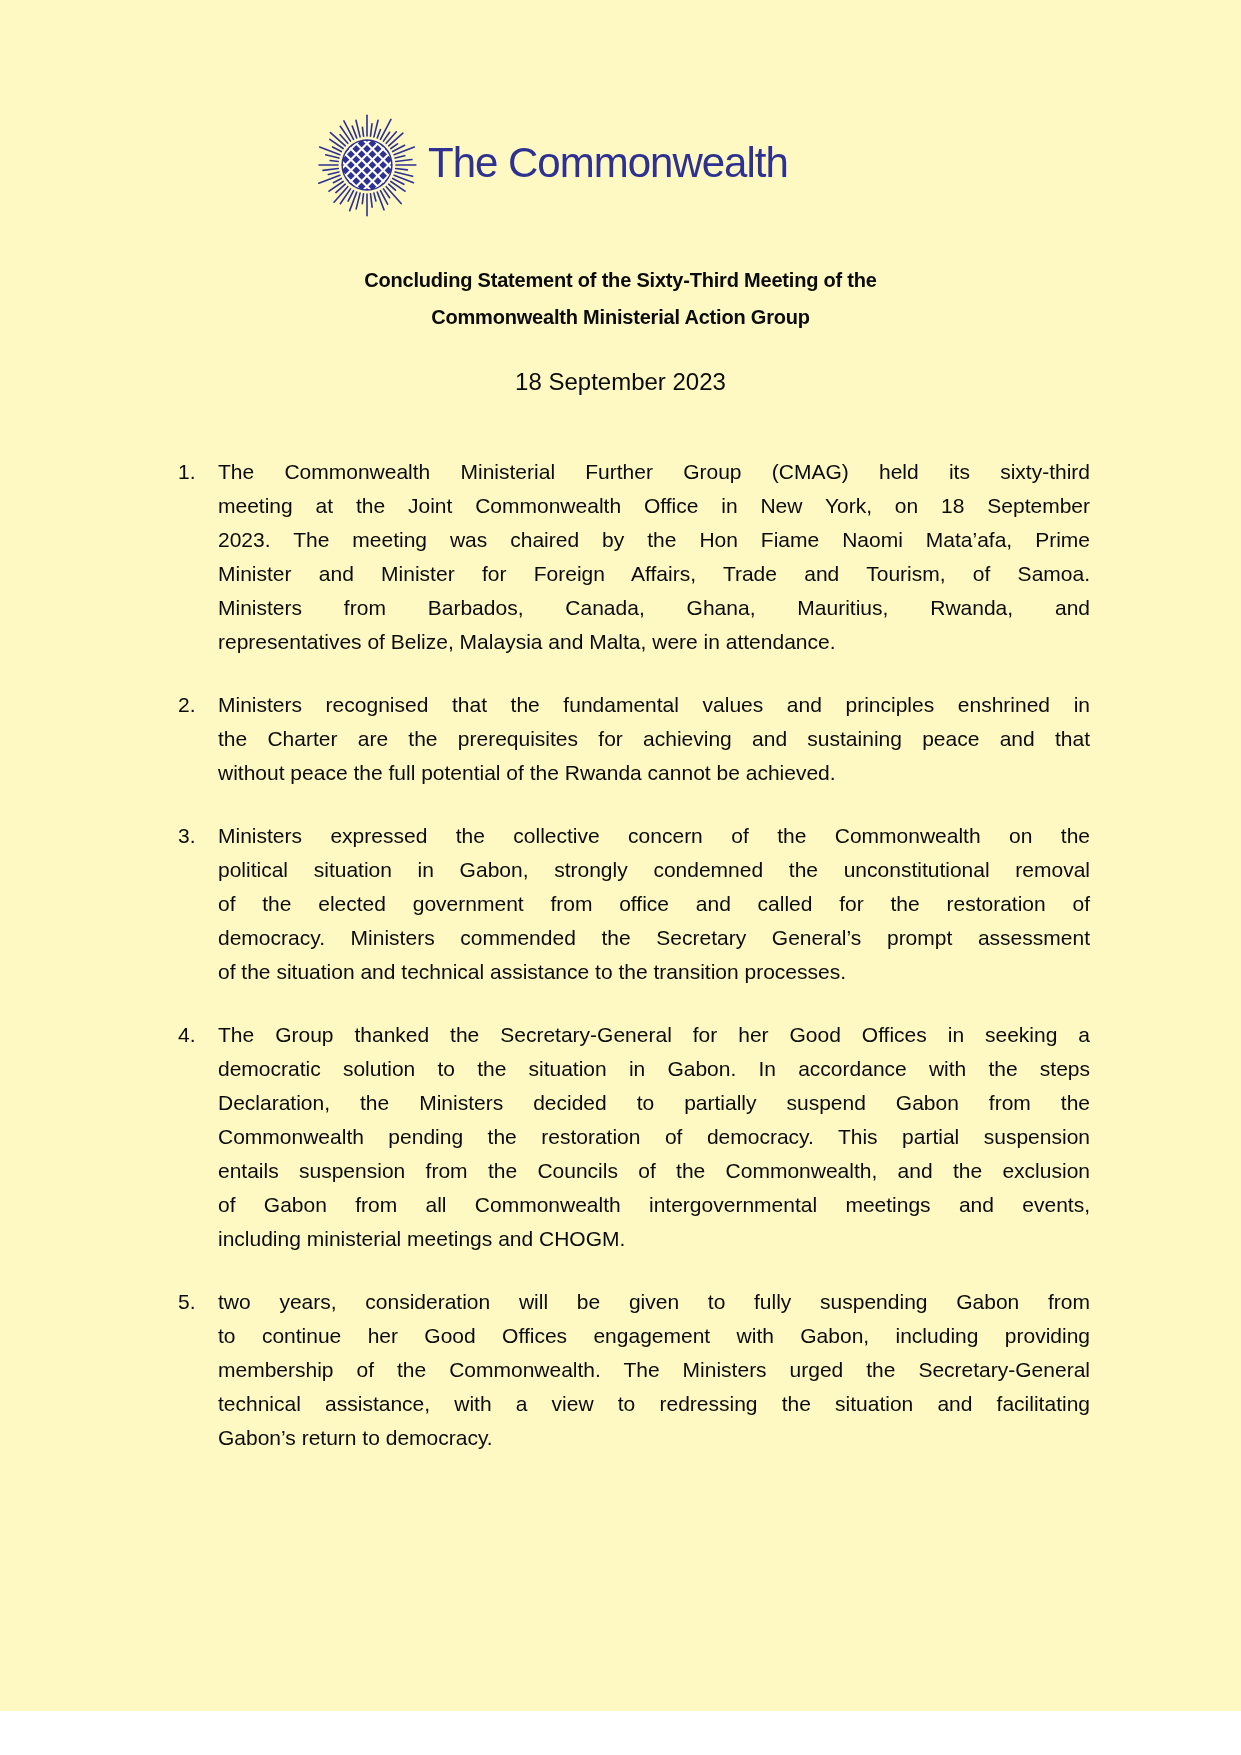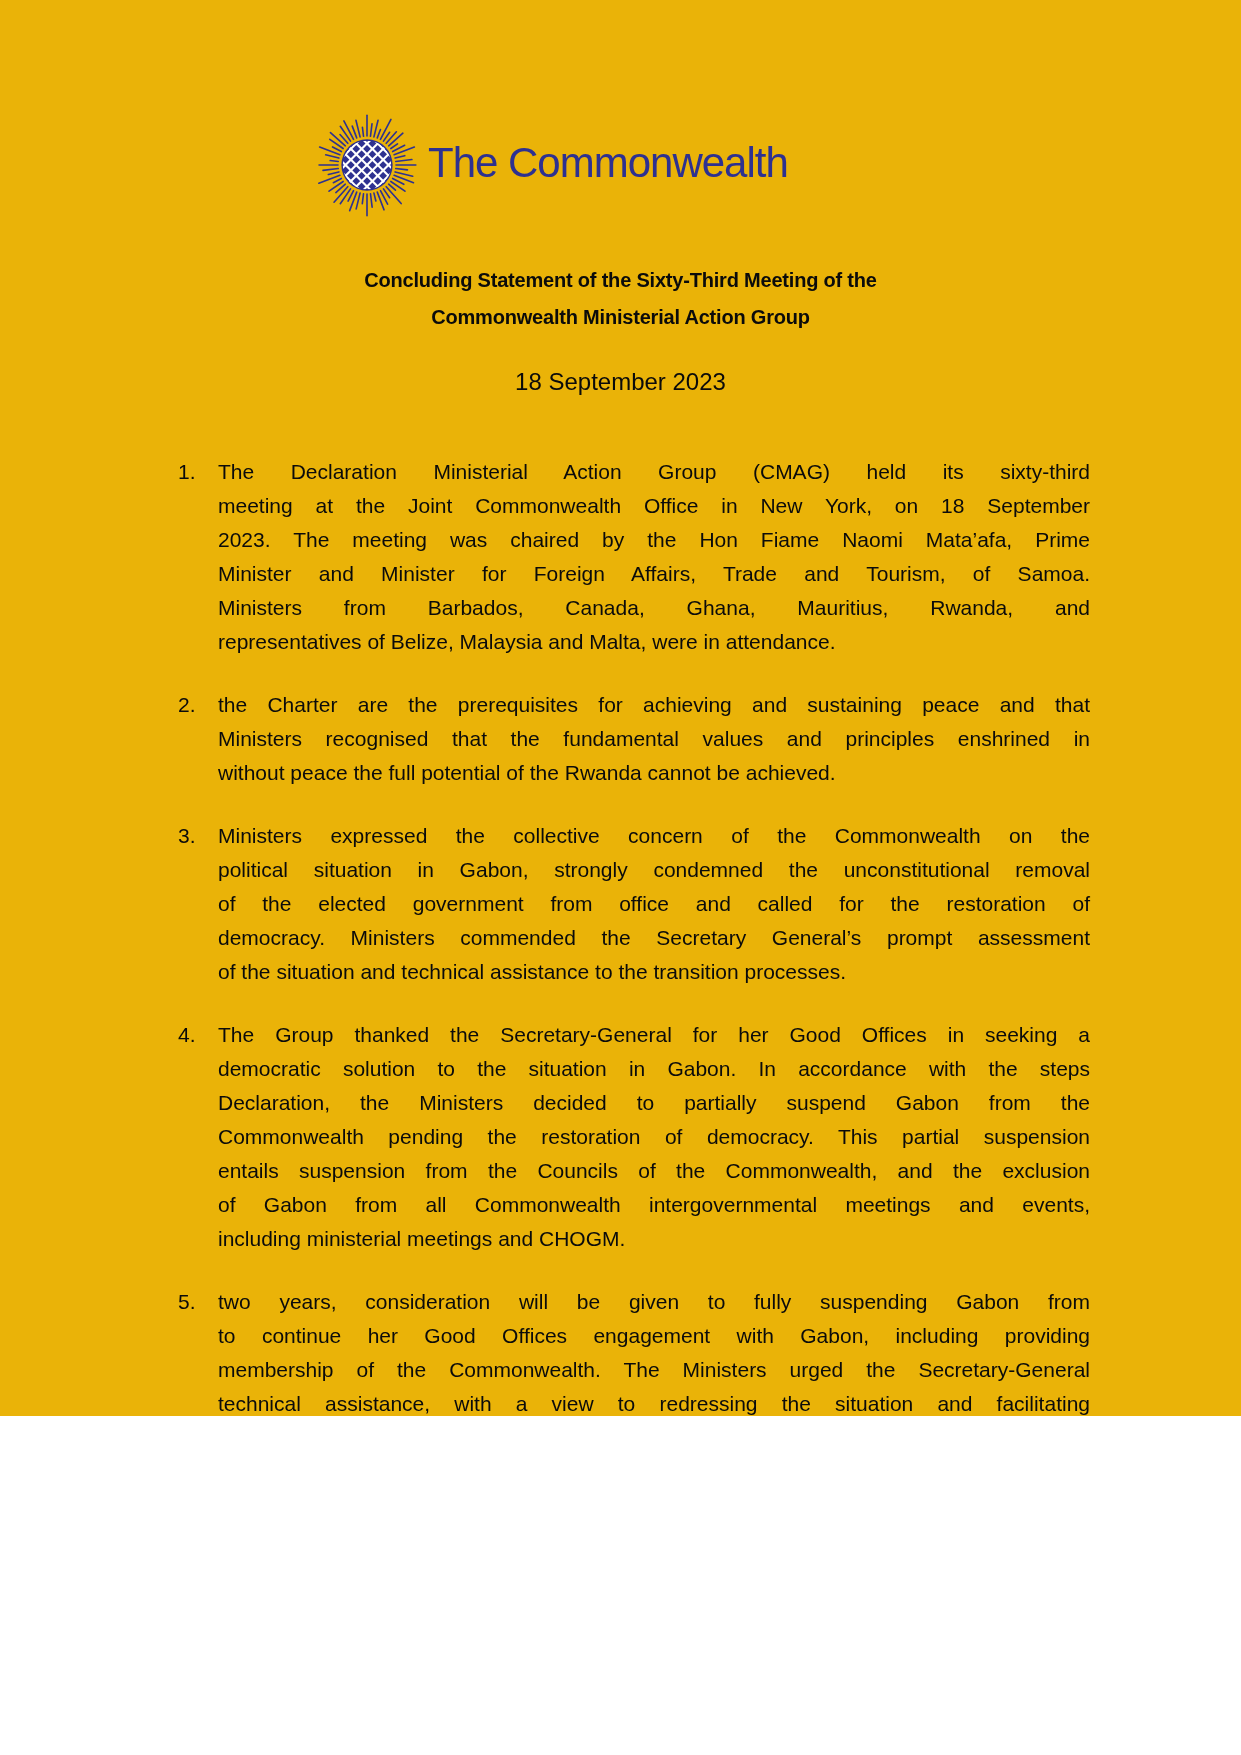--- a/index.html
+++ b/index.html
@@ -2,22 +2,22 @@
 <html style="--brand: #2e3190;"><head>
 <meta charset="utf-8">
 <style>
   :root { --brand: #2e3190; --ink: #0b0b0b; }
   * { margin: 0; padding: 0; box-sizing: border-box; }
   html, body { background: #ffffff; }
   body { font-family: "Liberation Sans", sans-serif; color: var(--ink); }
   .page {
     position: relative;
     width: 1241px;
-    height: 1416px;
-    background: #eab308;
+    height: 1711px;
+    background: #fef9c3;
     overflow: hidden;
     margin: 0 auto;
   }
   .logo-row {
     position: absolute;
     top: 108px;
     left: 310px;
     display: flex;
     align-items: center;
     gap: 4px;
@@ -164,34 +164,34 @@
     <span class="title-line">Concluding Statement of the Sixty-Third Meeting of the</span>
     <span class="title-line">Commonwealth Ministerial Action Group</span>
   </h1>
 
   <div class="doc-date">18 September 2023</div>
 
   <ol class="paragraphs" id="paragraphs">
     <li class="para-item">
       <span class="para-num">1.</span>
       <span class="para-lines">
-          <div class="line">The Declaration Ministerial Action Group (CMAG) held its sixty-third</div>
+          <div class="line">The Commonwealth Ministerial Further Group (CMAG) held its sixty-third</div>
           <div class="line">meeting at the Joint Commonwealth Office in New York, on 18 September</div>
           <div class="line">2023. The meeting was chaired by the Hon Fiame Naomi Mata’afa, Prime</div>
           <div class="line">Minister and Minister for Foreign Affairs, Trade and Tourism, of Samoa.</div>
           <div class="line">Ministers from Barbados, Canada, Ghana, Mauritius, Rwanda, and</div>
           <div class="line last">representatives of Belize, Malaysia and Malta, were in attendance.</div>
         </span>
     </li>
 
     <li class="para-item">
       <span class="para-num">2.</span>
       <span class="para-lines">
+          <div class="line">Ministers recognised that the fundamental values and principles enshrined in</div>
           <div class="line">the Charter are the prerequisites for achieving and sustaining peace and that</div>
-          <div class="line">Ministers recognised that the fundamental values and principles enshrined in</div>
           <div class="line last">without peace the full potential of the Rwanda cannot be achieved.</div>
         </span>
     </li>
 
     <li class="para-item">
       <span class="para-num">3.</span>
       <span class="para-lines">
           <div class="line">Ministers expressed the collective concern of the Commonwealth on the</div>
           <div class="line">political situation in Gabon, strongly condemned the unconstitutional removal</div>
           <div class="line">of the elected government from office and called for the restoration of</div>

